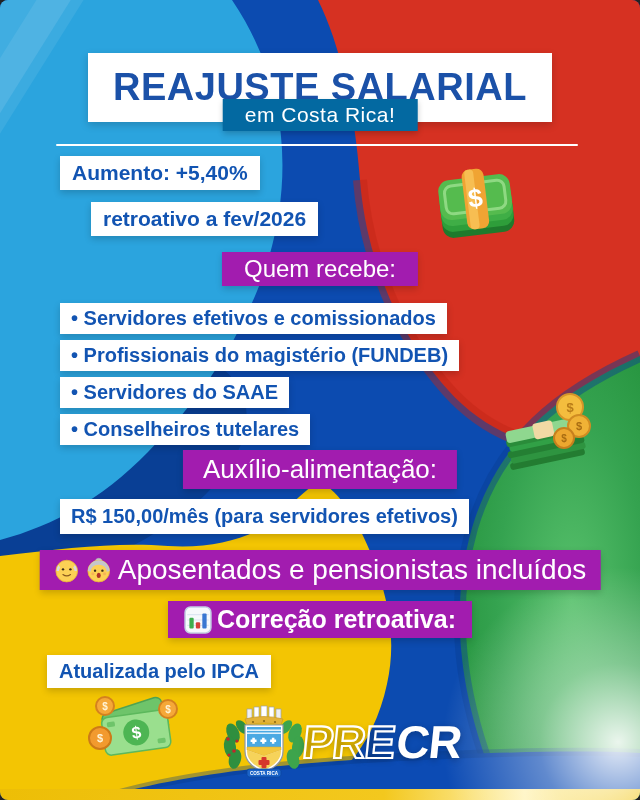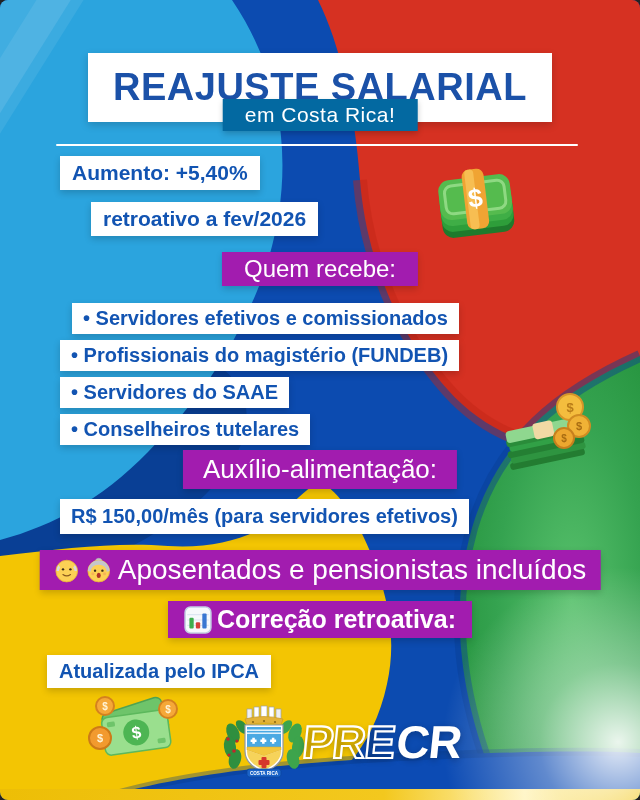--- a/index.html
+++ b/index.html
@@ -25,21 +25,21 @@
   .chip{padding:5px 12px;box-shadow:0 3px 7px rgba(0,0,0,.18);width:max-content;}
   .chip.white{background:#ffffff;color:#1254b2;font-weight:bold;}
   .chip.blue{background:#a21caf;color:#ffffff;}
 
   .c-aumento{left:60px;top:156px;font-size:21px;}
   .c-retro{left:60px;top:202px;font-size:21px;margin-left:31px;}
 
   .c-quem{left:50%;top:252px;transform:translateX(-50%);font-size:24px;font-weight:500;padding:3px 22px;}
 
   .c-bullet{left:60px;font-size:20px;padding:4px 11px;}
-  .c-b0{top:303px;margin-left:12px;} .c-b1{top:340px;} .c-b2{top:377px;} .c-b3{top:414px;}
+  .c-b0{top:303px;} .c-b1{top:340px;} .c-b2{top:377px;} .c-b3{top:414px;}
 
   .c-auxilio{left:50%;top:450px;transform:translateX(-50%);font-size:26px;font-weight:400;padding:4px 20px;}
   .c-r150{left:60px;top:499px;font-size:20px;padding:6px 11px;}
 
   .c-apos{left:50%;top:550px;transform:translateX(-50%);font-size:28px;font-weight:500;
           display:flex;align-items:center;gap:6px;padding:4px 14px;}
   .c-apos svg{display:block;}
 
   .c-correcao{left:50%;top:601px;transform:translateX(-50%);font-size:25px;font-weight:600;
           display:flex;align-items:center;gap:5px;padding:4px 16px;}

